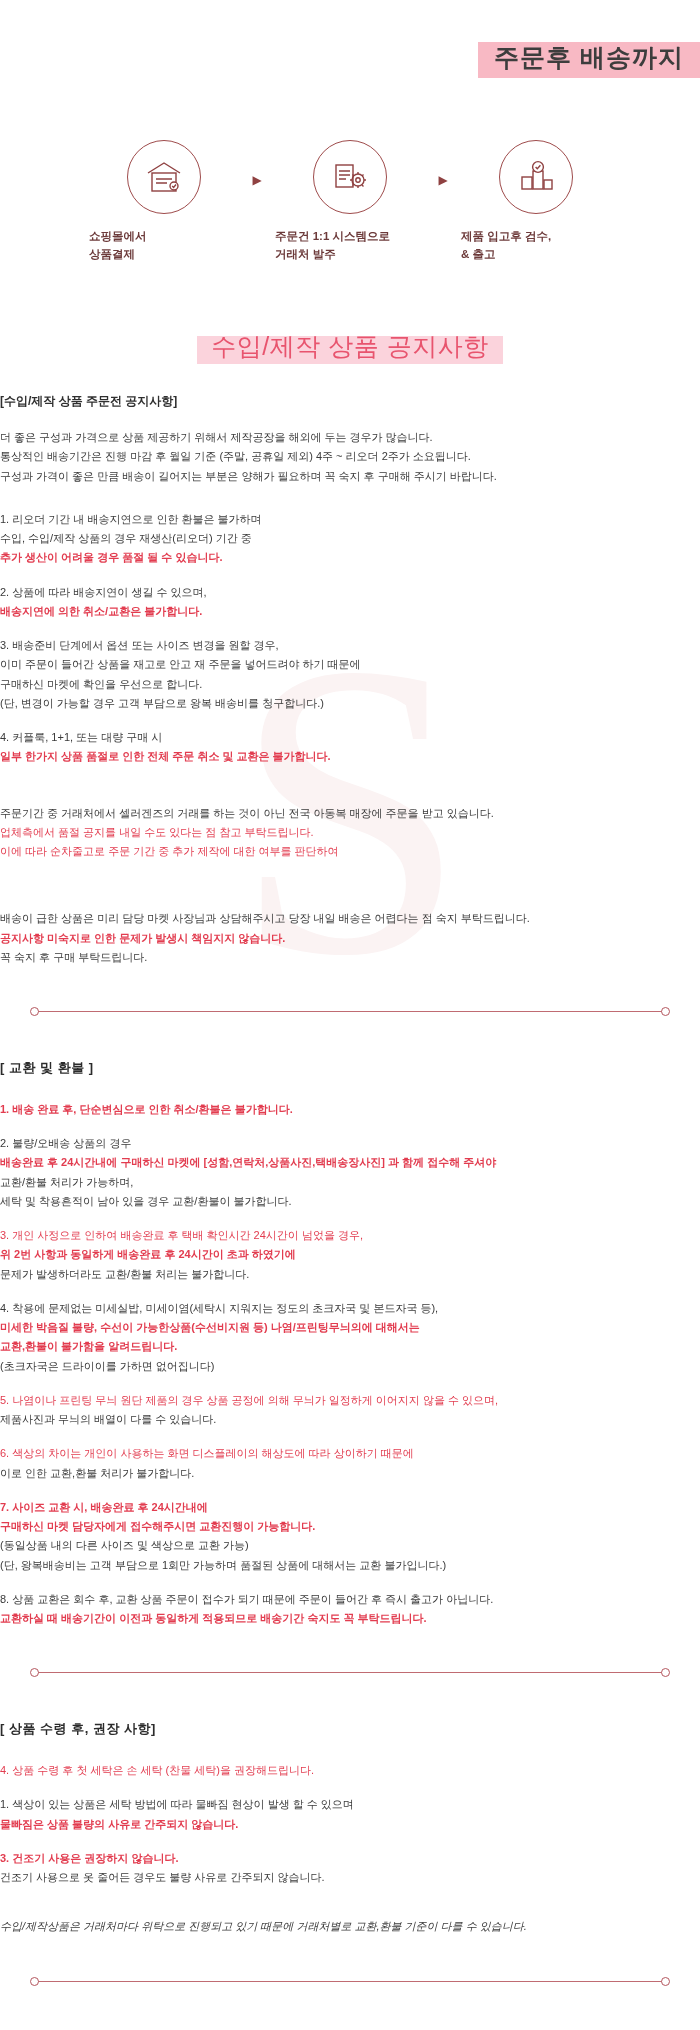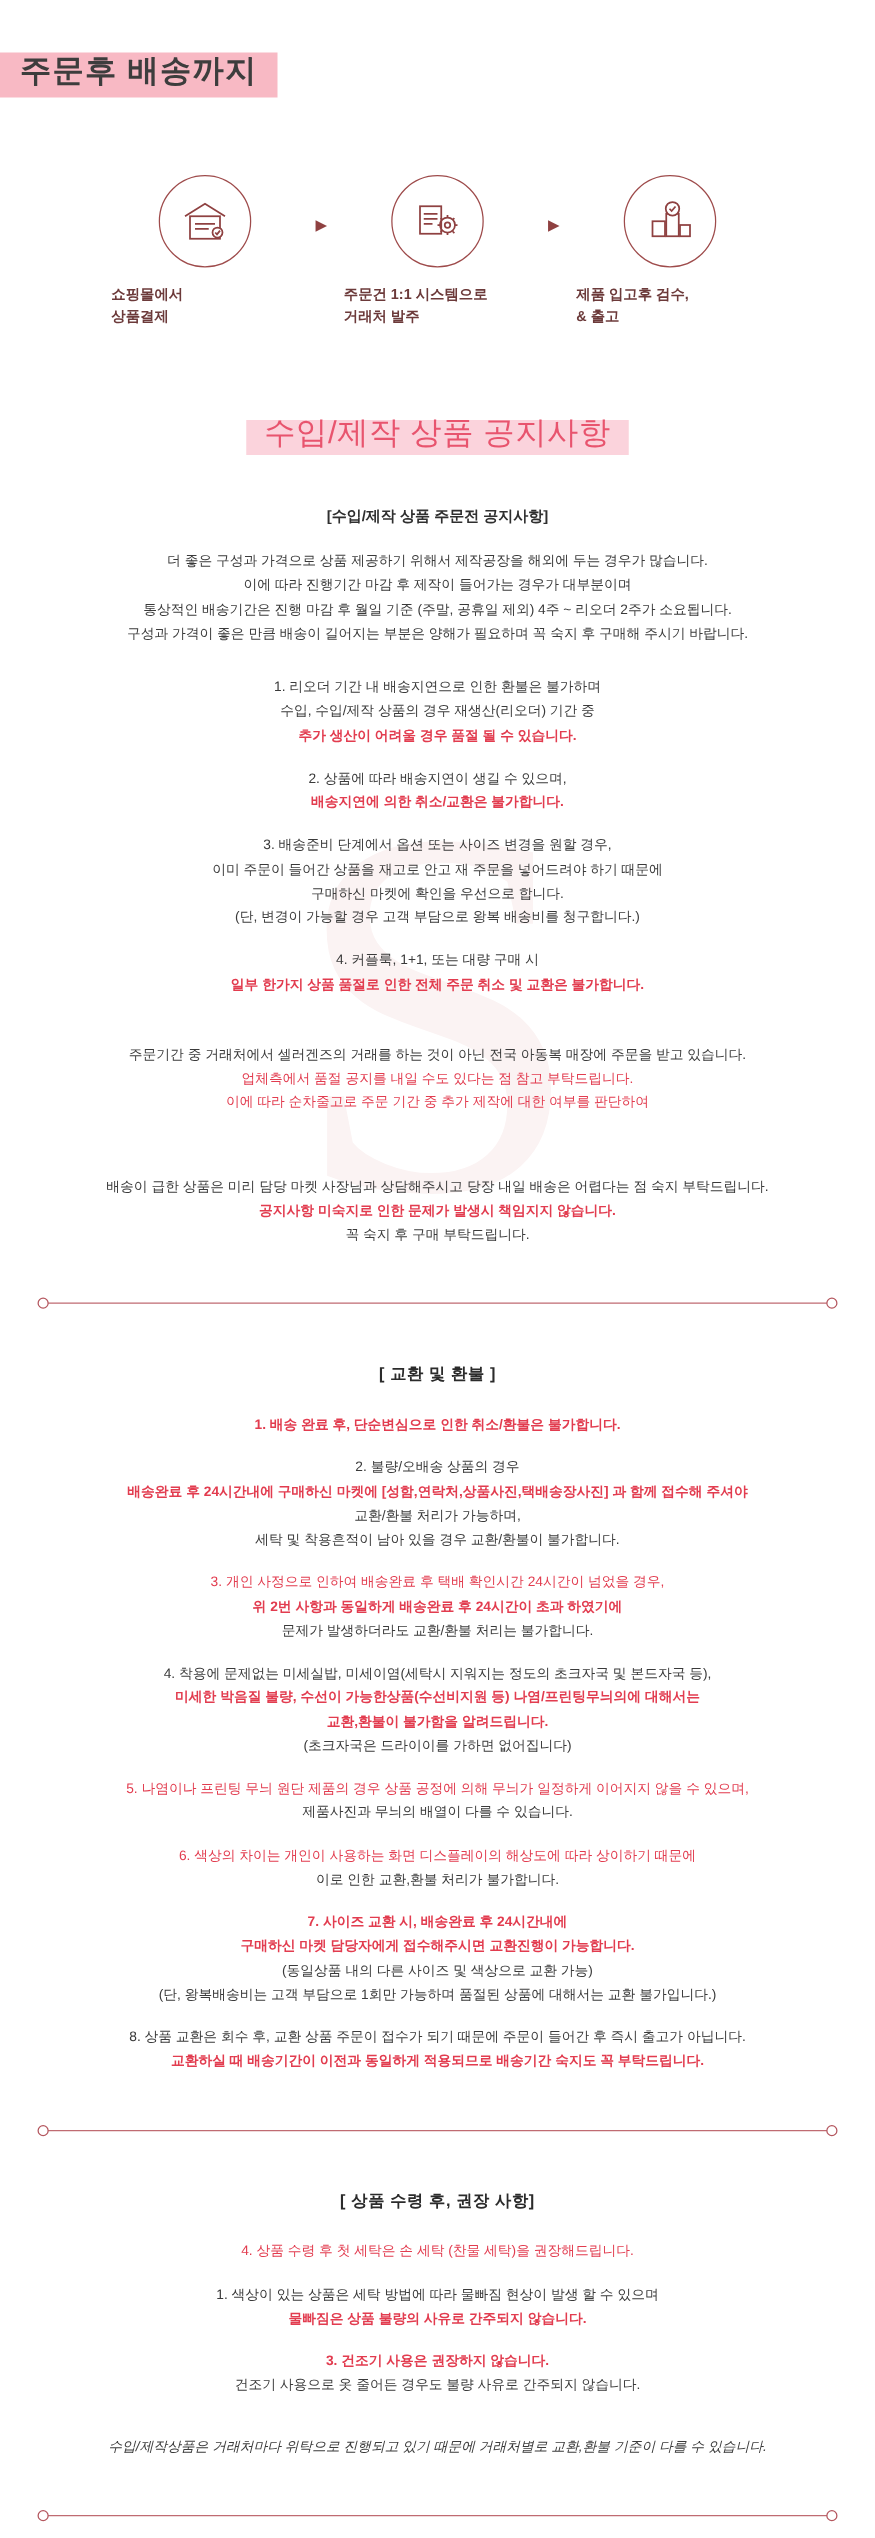--- a/index.html
+++ b/index.html
@@ -29,21 +29,21 @@
     font-size: 420px;
     font-family: "Liberation Serif", serif;
     color: #fbf3f3;
     line-height: 1;
     z-index: 0;
     user-select: none;
   }
   .content { position: relative; z-index: 2; }
 
   
-  .banner-wrap { text-align:left; }
+  .banner-wrap { text-align:right; }
   .banner {
     display:inline-block;
     position: relative;
     padding: 2px 16px 4px;
     font-size: 25px;
     font-weight: bold;
     color: #3d3d3d;
     letter-spacing: 1px;
   }
   .banner .hl {
@@ -100,21 +100,21 @@
   }
   .title2 .hl2 {
     position:absolute; left:0; right:0;
     top: 11px; bottom: 5px;
     background: #fbd3dc;
     z-index: 0;
   }
   .title2 .txt { position:relative; z-index:1; }
 
   
-  .sec { margin-top: 34px; text-align:center; }
+  .sec { margin-top: 22px; }
   .sec-head {
     font-size: 12px;
     font-weight: bold;
     color: #2f2f2f;
     margin-bottom: 16px;
   }
   p.ln { margin: 0; }
   .blk { margin-bottom: 14px; }
   .red { color: #e23c4f; }
   .redb { color: #e23c4f; font-weight: bold; }
@@ -226,21 +226,20 @@
         <span class="hl2"></span>
         <span class="txt">수입/제작 상품 공지사항</span>
       </div>
     </div>
 
     <div class="sec">
       <div class="sec-head">[수입/제작 상품 주문전 공지사항]</div>
 
       <div class="blk">
         <p class="ln">더 좋은 구성과 가격으로 상품 제공하기 위해서 제작공장을 해외에 두는 경우가 많습니다.</p>
-        <p class="ln">이에 따라 진행기간 마감 후 제작이 들어가는 경우가 대부분이며</p>
         <p class="ln">통상적인 배송기간은 진행 마감 후 월일 기준 (주말, 공휴일 제외) 4주 ~ 리오더 2주가 소요됩니다.</p>
         <p class="ln">구성과 가격이 좋은 만큼 배송이 길어지는 부분은 양해가 필요하며 꼭 숙지 후 구매해 주시기 바랍니다.</p>
       </div>
 
       <div class="gap-sm"></div>
 
       <div class="item">
         <p class="ln">1. 리오더 기간 내 배송지연으로 인한 환불은 불가하며</p>
         <p class="ln">수입, 수입/제작 상품의 경우 재생산(리오더) 기간 중</p>
         <p class="ln redb">추가 생산이 어려울 경우 품절 될 수 있습니다.</p>

